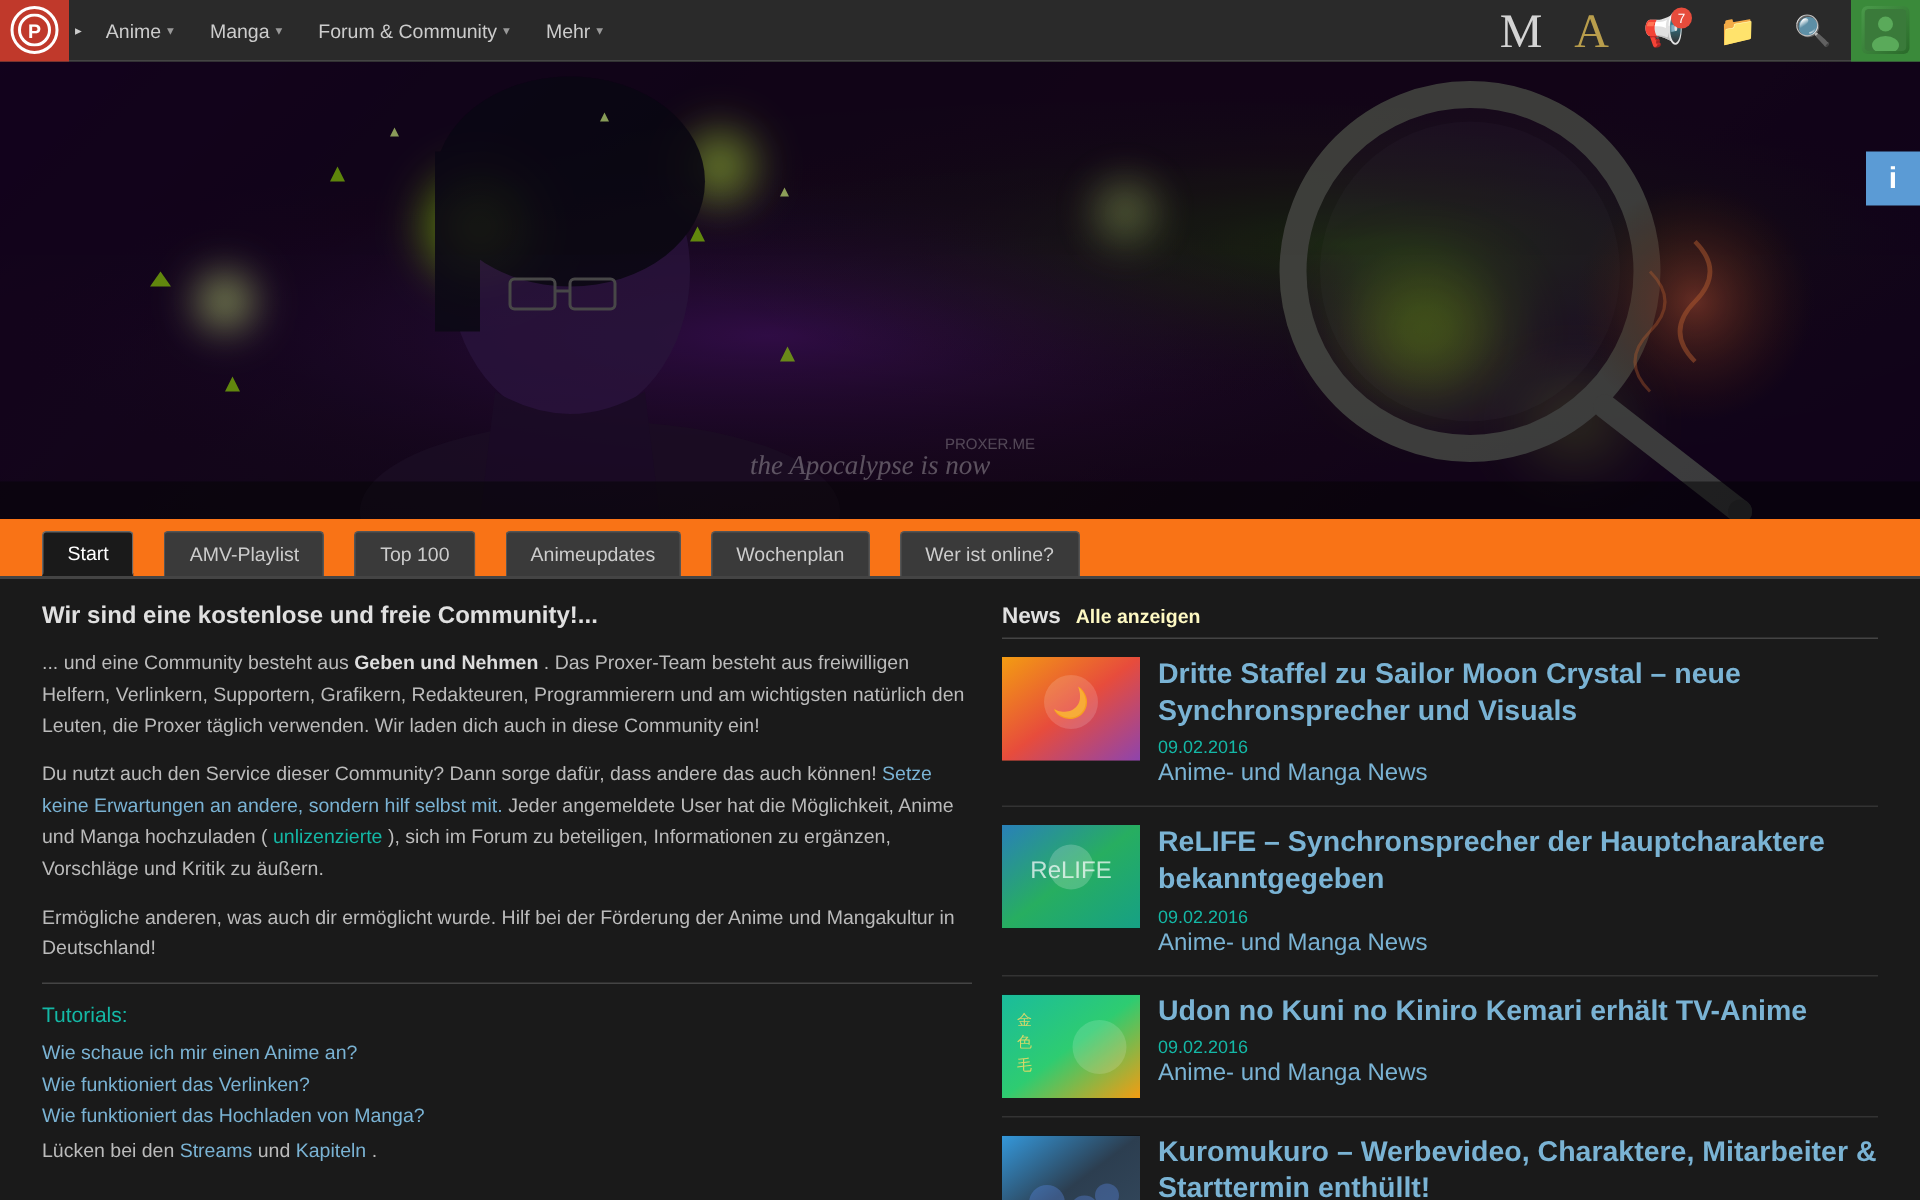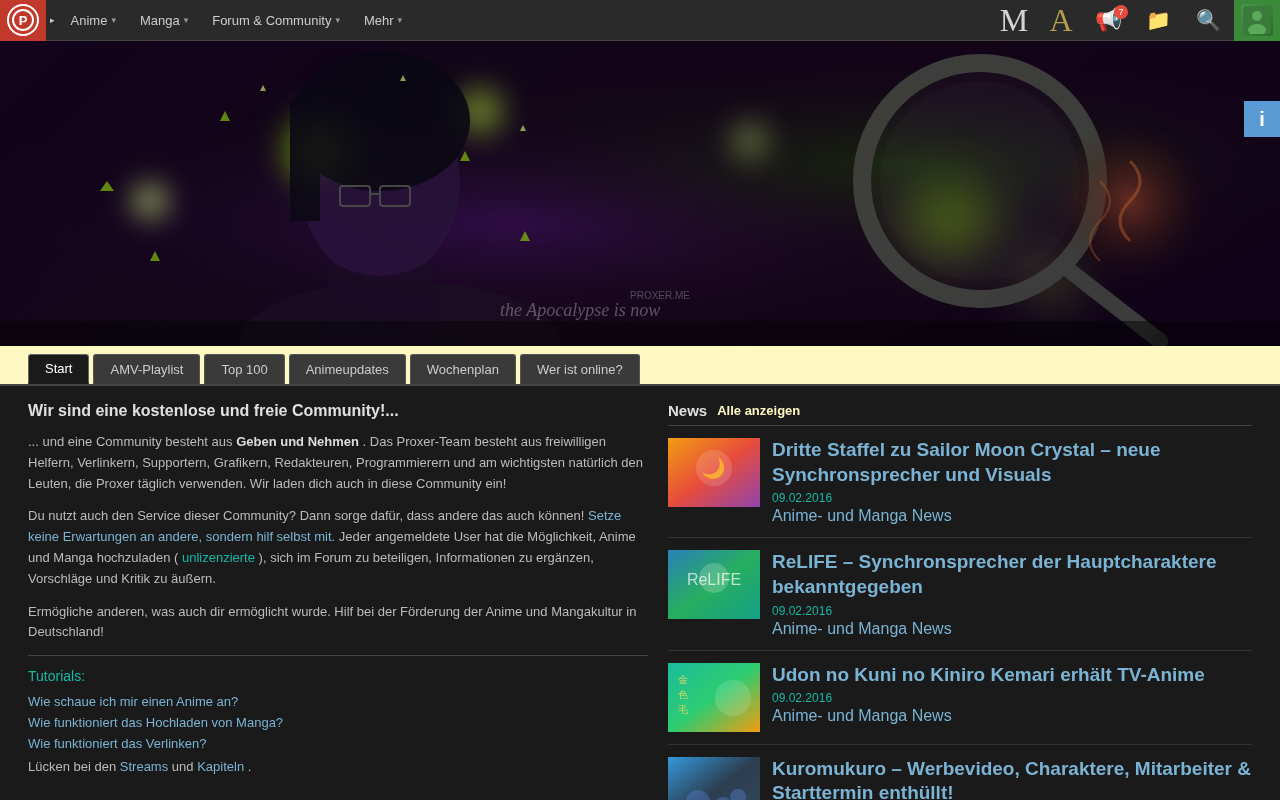--- a/index.html
+++ b/index.html
@@ -143,24 +143,24 @@
       align-items: center;
       justify-content: center;
       color: #fff;
       font-size: 20px;
       font-weight: bold;
       cursor: pointer;
     }
 
     
     #tabs-bar {
-      background: #fef9c3;
+      background: #f97316;
       padding: 8px 28px 0;
       display: flex;
-      gap: 4px;
+      gap: 20px;
       border-bottom: 2px solid #444;
     }
     .tab-btn {
       padding: 6px 16px;
       border: 1px solid #555;
       border-bottom: none;
       background: #3a3a3a;
       color: #ccc;
       cursor: pointer;
       font-size: 13px;
@@ -499,22 +499,22 @@
 
     <div class="community-text">
       <span>Ermögliche anderen, was auch dir ermöglicht wurde. Hilf bei der Förderung der Anime und Mangakultur in Deutschland!</span>
     </div>
 
     <hr class="divider">
 
     <div class="tutorials-title">Tutorials:</div>
 
     <a href="#" class="tutorial-link">Wie schaue ich mir einen Anime an?</a>
+    <a href="#" class="tutorial-link">Wie funktioniert das Verlinken?</a>
     <a href="#" class="tutorial-link">Wie funktioniert das Hochladen von Manga?</a>
-    <a href="#" class="tutorial-link">Wie funktioniert das Verlinken?</a>
 
     <div class="footer-links">
       <span>Lücken bei den </span>
       <a href="#">Streams</a>
       <span> und </span>
       <a href="#">Kapiteln</a>
       <span>.</span>
     </div>
   </div>
 

